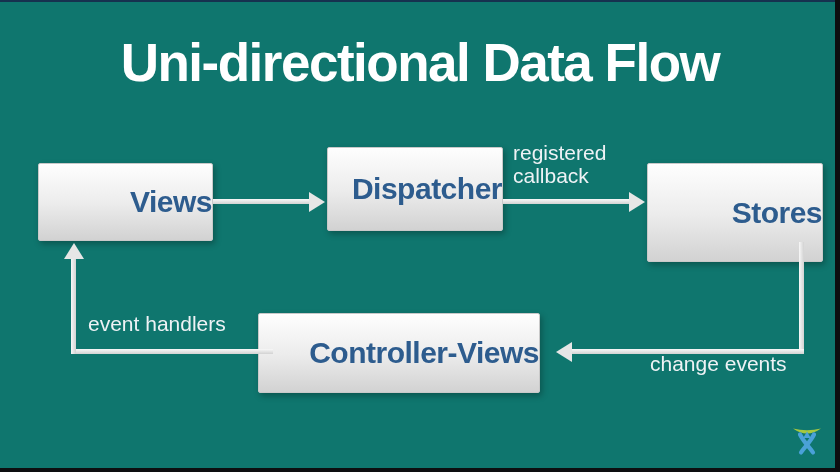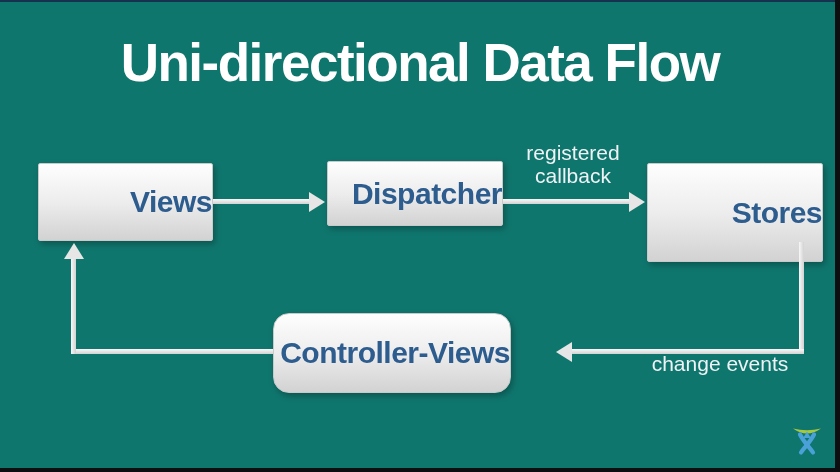--- a/index.html
+++ b/index.html
@@ -23,34 +23,33 @@
   .node{
     position:absolute;
     background:linear-gradient(180deg,#fefefe 0%,#ececec 52%,#d2d2d2 100%);
     border:1px solid #c9c9c9;border-radius:2px;
     box-shadow:inset 0 1px 0 rgba(255,255,255,.5), 2px 3px 6px rgba(0,0,0,.28);
     display:flex;align-items:center;justify-content:flex-end;
     color:#2d5c8e;font-weight:bold;font-size:30px;letter-spacing:-0.5px;
     box-sizing:border-box;
   }
   .node-views{left:38px;top:163px;width:175px;height:78px;}
-  .node-dispatcher{left:327px;top:161px;width:176px;height:65px;}
+  .node-dispatcher{left:327px;top:147px;width:176px;height:84px;}
   .node-stores{left:647px;top:163px;width:176px;height:99px;}
-  .node-controller{left:273px;top:313px;width:238px;height:80px;border-radius:16px;}
+  .node-controller{left:258px;top:313px;width:282px;height:80px;}
 
   .shaft-h{position:absolute;height:5px;background:linear-gradient(180deg,#f8f8f8,#d2d2d2);}
   .shaft-v{position:absolute;width:5px;background:linear-gradient(90deg,#f8f8f8,#d2d2d2);}
   .head{position:absolute;width:0;height:0;}
   .head-right{border-top:10px solid transparent;border-bottom:10px solid transparent;border-left:16px solid #e6e6e6;}
   .head-left{border-top:10px solid transparent;border-bottom:10px solid transparent;border-right:16px solid #e6e6e6;}
   .head-up{border-left:10px solid transparent;border-right:10px solid transparent;border-bottom:16px solid #e6e6e6;}
 
   .edge-label{
     position:absolute;color:#eef2f5;font-size:21px;line-height:23px;
-    text-align:center;
   }
 
   .logo{position:absolute;left:790px;top:420px;width:34px;height:37px;}
 </style>
 </head>
 <body>
 
 <div class="frame">
 
   <div class="edge-strip strip-top"></div>
@@ -80,20 +79,21 @@
   <div class="edge-label" style="left:513px;top:141px;width:120px;">registered callback</div>
 
   <div class="shaft-v" style="left:799px;top:242px;height:110px;"></div>
   <div class="shaft-h" style="left:571px;top:349px;width:233px;"></div>
   <div class="head head-left" style="left:556px;top:342px;"></div>
   <div class="edge-label" style="left:650px;top:312px;width:140px;margin-top:40px;">change events</div>
 
   <div class="shaft-h" style="left:71px;top:349px;width:202px;"></div>
   <div class="shaft-v" style="left:71px;top:257px;height:97px;"></div>
   <div class="head head-up" style="left:64px;top:243px;"></div>
+  <div class="edge-label" style="left:88px;top:312px;width:150px;">event handlers</div>
 
   <svg class="logo" viewBox="0 0 34 36" aria-hidden="true">
     <path d="M3 8 Q17 18 31 8 Q17 11.5 3 8 Z" fill="#a6c83f"></path>
     <path d="M10 14 C14 22 20 27 23 32" stroke="#4aa1d8" stroke-width="4.2" stroke-linecap="round" fill="none"></path>
     <path d="M24 14 C20 22 14 27 11 32" stroke="#4aa1d8" stroke-width="4.2" stroke-linecap="round" fill="none"></path>
     <path d="M17 11 L13.2 17.5 L20.8 17.5 Z" fill="#4aa1d8"></path>
   </svg>
 
 </div>
 

